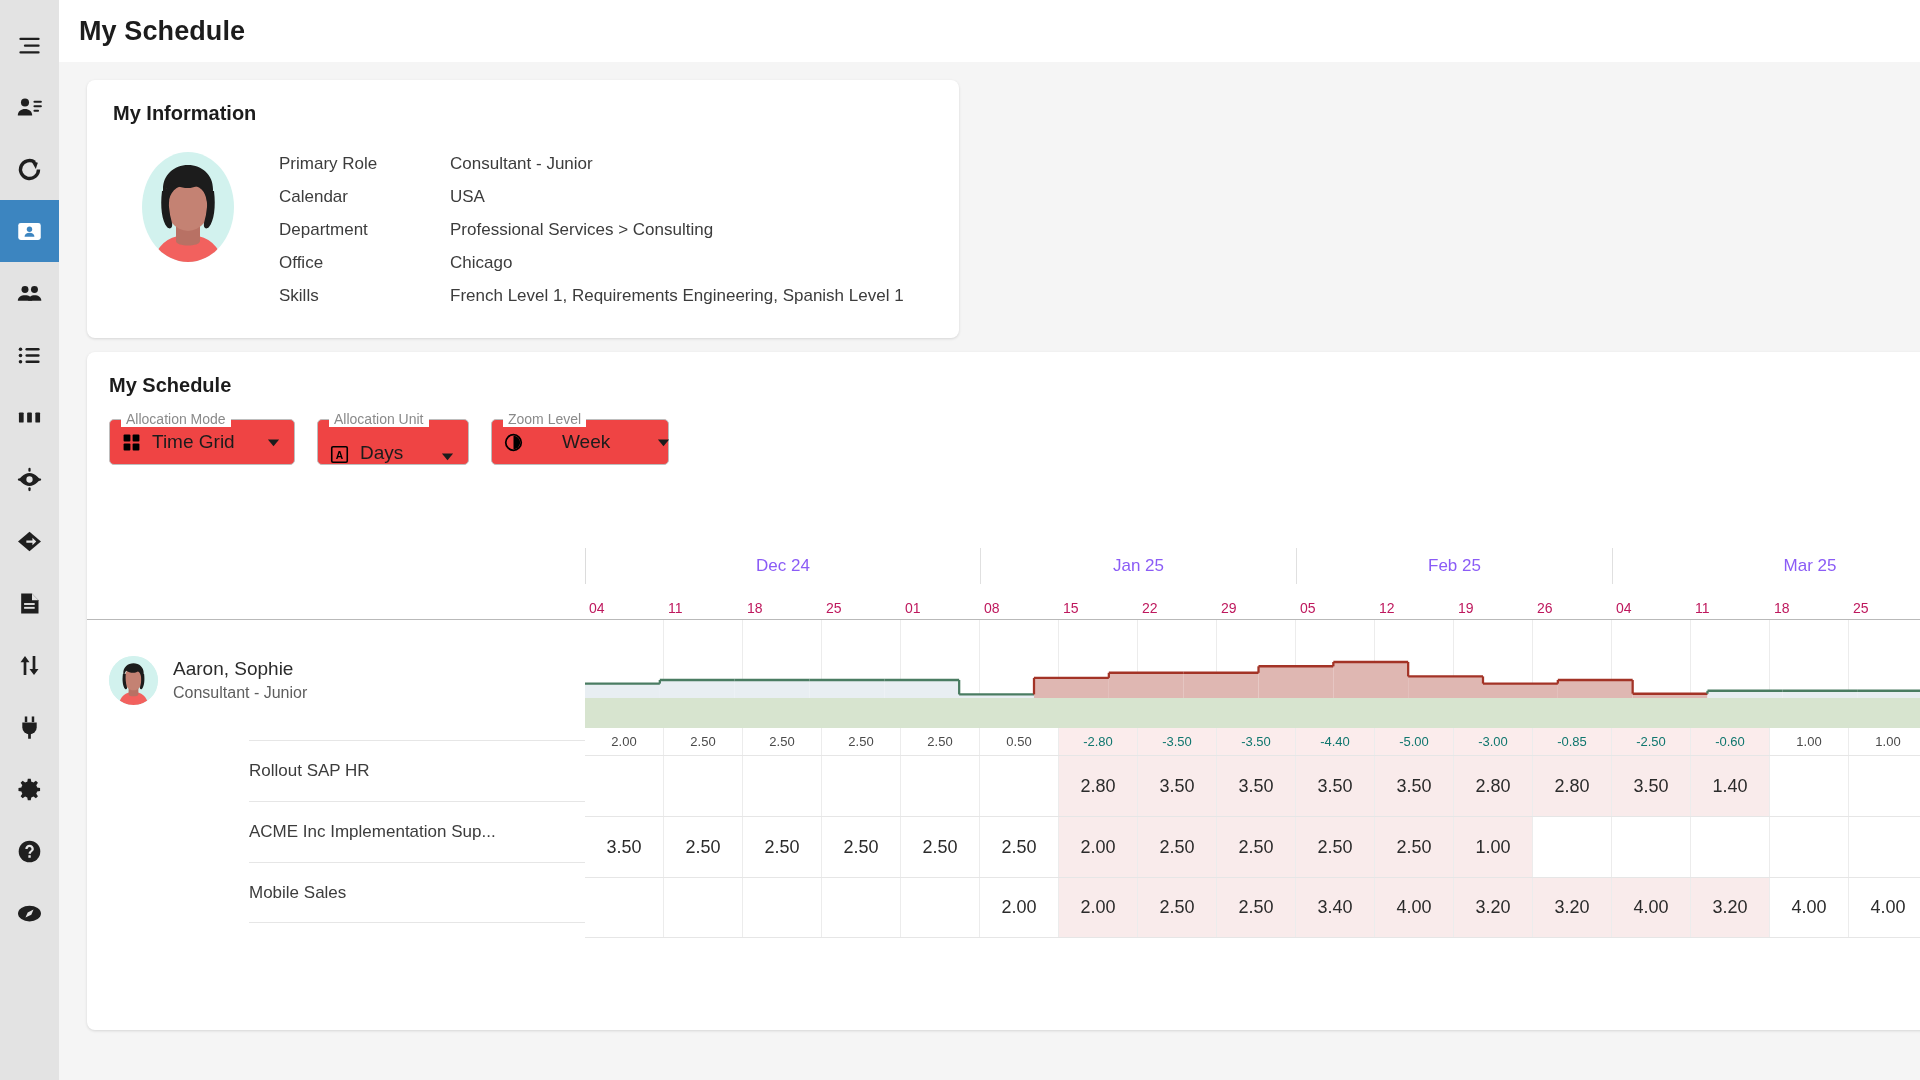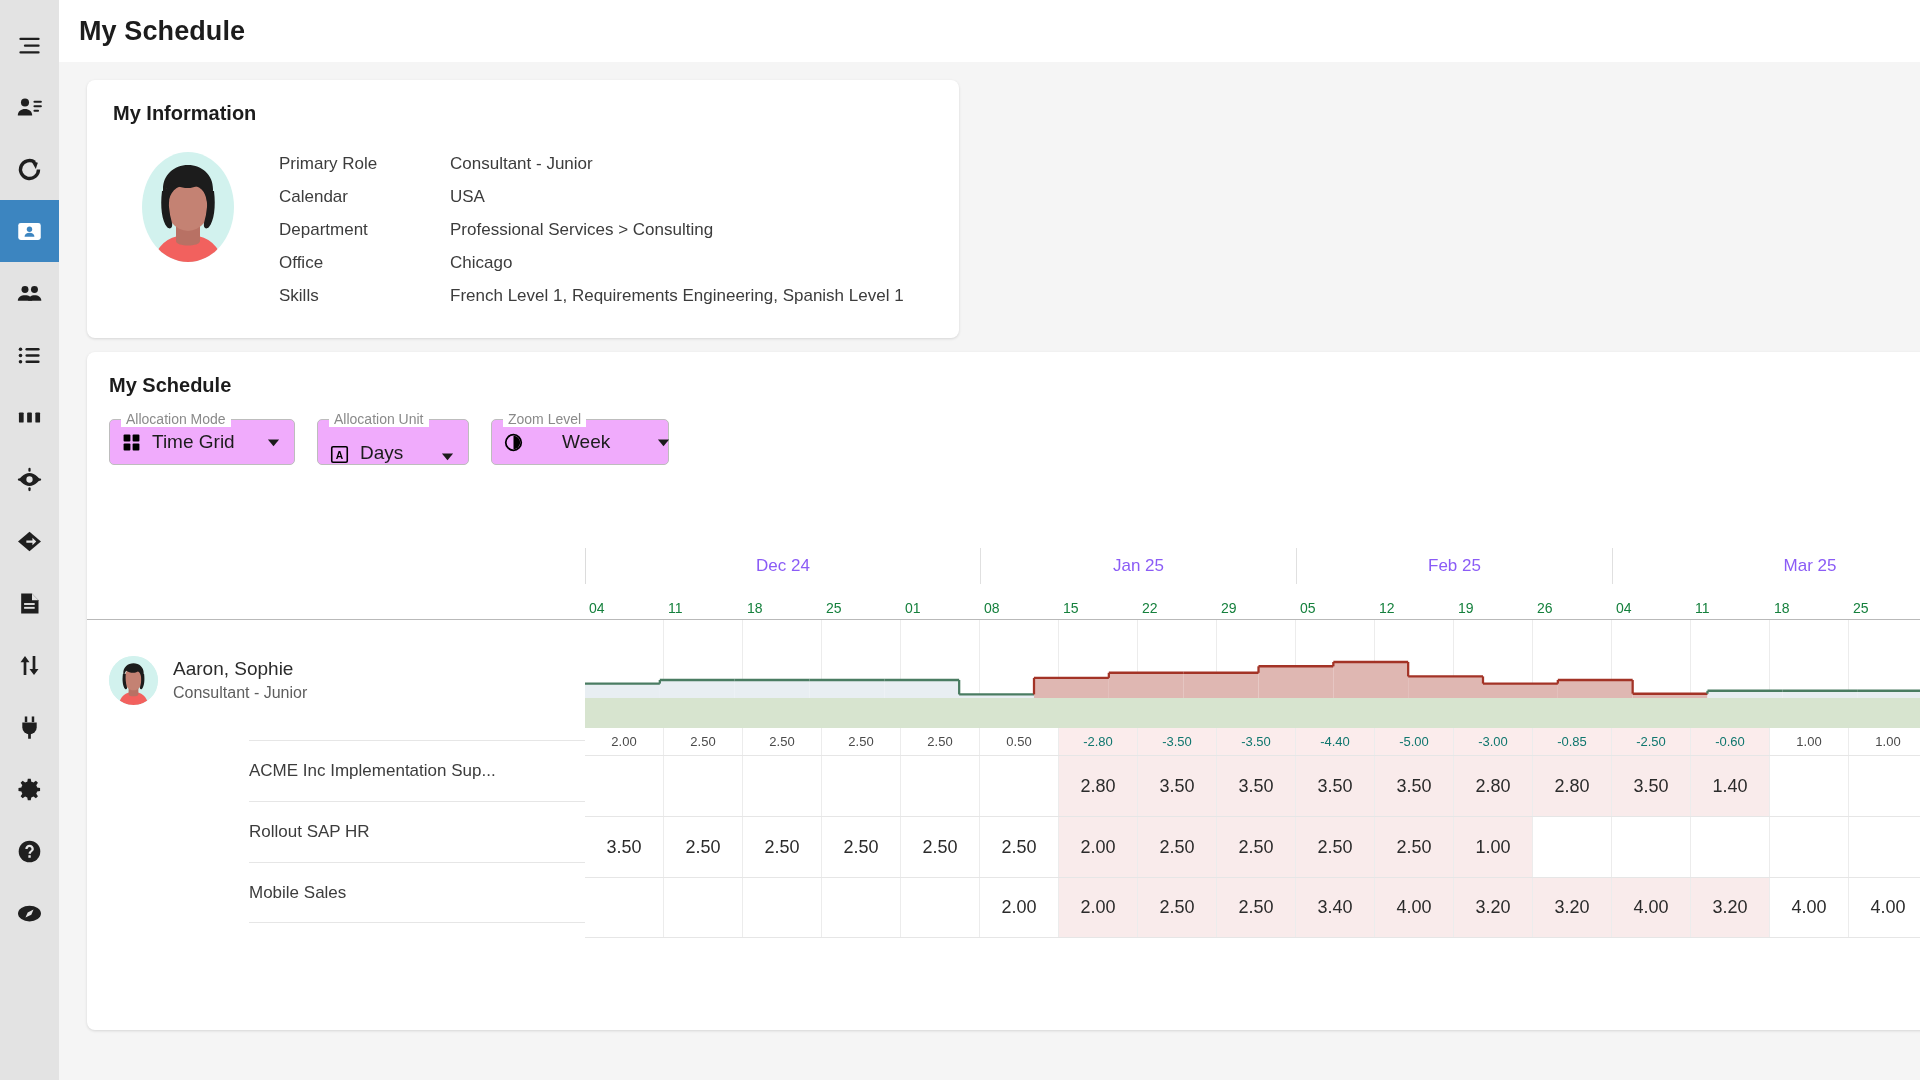--- a/index.html
+++ b/index.html
@@ -53,21 +53,21 @@
   .info-value { font-size: 17px; color: #3c3c3c; white-space: nowrap; }
 
   
   .sched-card { width: 1845px; height: 678px; padding: 0; overflow: hidden; position: relative; }
   .sched-head { padding: 22px 0 0 22px; }
   .sched-head h2 { font-size: 20px; font-weight: bold; color: #1c1c1c; }
 
   .controls { display: flex; gap: 22px; margin: 22px 0 0 22px; }
   .select {
     position: relative; height: 46px; border: 1px solid #bdbdbd; border-radius: 5px;
-    display: flex; align-items: center; padding: 0 13px 0 12px; background: #f0abfc; cursor: pointer;
+    display: flex; align-items: center; padding: 0 13px 0 12px; background: #ef4444; cursor: pointer;
   }
   .select .legend {
     position: absolute; top: -9px; left: 11px; background: #fff; padding: 0 5px;
     font-size: 14px; color: #8a8a8a; white-space: nowrap;
   }
   .select .lead { width: 26px; flex: 0 0 26px; display:flex; align-items:center; }
   .select .lead svg { width: 19px; height: 19px; }
   .select .val { font-size: 19px; color: #1c1c1c; margin-left: 4px; white-space: nowrap; }
   .caret { margin-left: auto; padding-left: 18px; }
   .caret svg { width: 15px; height: 15px; display:block; }
@@ -100,21 +100,21 @@
   
   .months { height: 36px; display: flex; border-left: 1px solid #dcdcdc; }
   .month {
     display:flex; align-items:center; justify-content:center;
     font-size: 17px; color: #8b5cf6;
     border-right: 1px solid #e0e0e0;
   }
   .weeks { height: 36px; display: flex; border-bottom: 1px solid #b9b9b9; }
   .wk {
     width: 79px; flex: 0 0 79px; position: relative;
-    font-size: 14px; color: #15803d;
+    font-size: 14px; color: #be185d;
   }
   .wk span { position: absolute; left: 4px; bottom: 3px; }
 
   
   .cap { height: 108px; position: relative; border-bottom: none; }
   .cap .cols { position:absolute; inset:0; display:flex; }
   .cap .cols div { width:79px; flex:0 0 79px; border-right:1px solid #ececec; }
   .cap svg { position: absolute; inset: 0; width: 100%; height: 100%; }
 
   .capvals { height: 27px; display: flex; }
@@ -388,24 +388,24 @@
                     </g>
                   </svg>
                 </div>
                 <div class="res-text">
                   <div class="res-name">Aaron, Sophie</div>
                   <div class="res-role">Consultant - Junior</div>
                 </div>
               </div>
               <div class="proj-list">
                 <div class="proj-row">
+                  <span>Rollout SAP HR</span>
+                </div>
+                <div class="proj-row">
                   <span>ACME Inc Implementation Sup...</span>
-                </div>
-                <div class="proj-row">
-                  <span>Rollout SAP HR</span>
                 </div>
                 <div class="proj-row last">
                   <span>Mobile Sales</span>
                 </div>
               </div>
             </div>
 
             <div class="right-col">
               <div class="months" id="months">
                   <div class="month" style="width: 395px; flex: 0 0 395px;">Dec 24</div>

